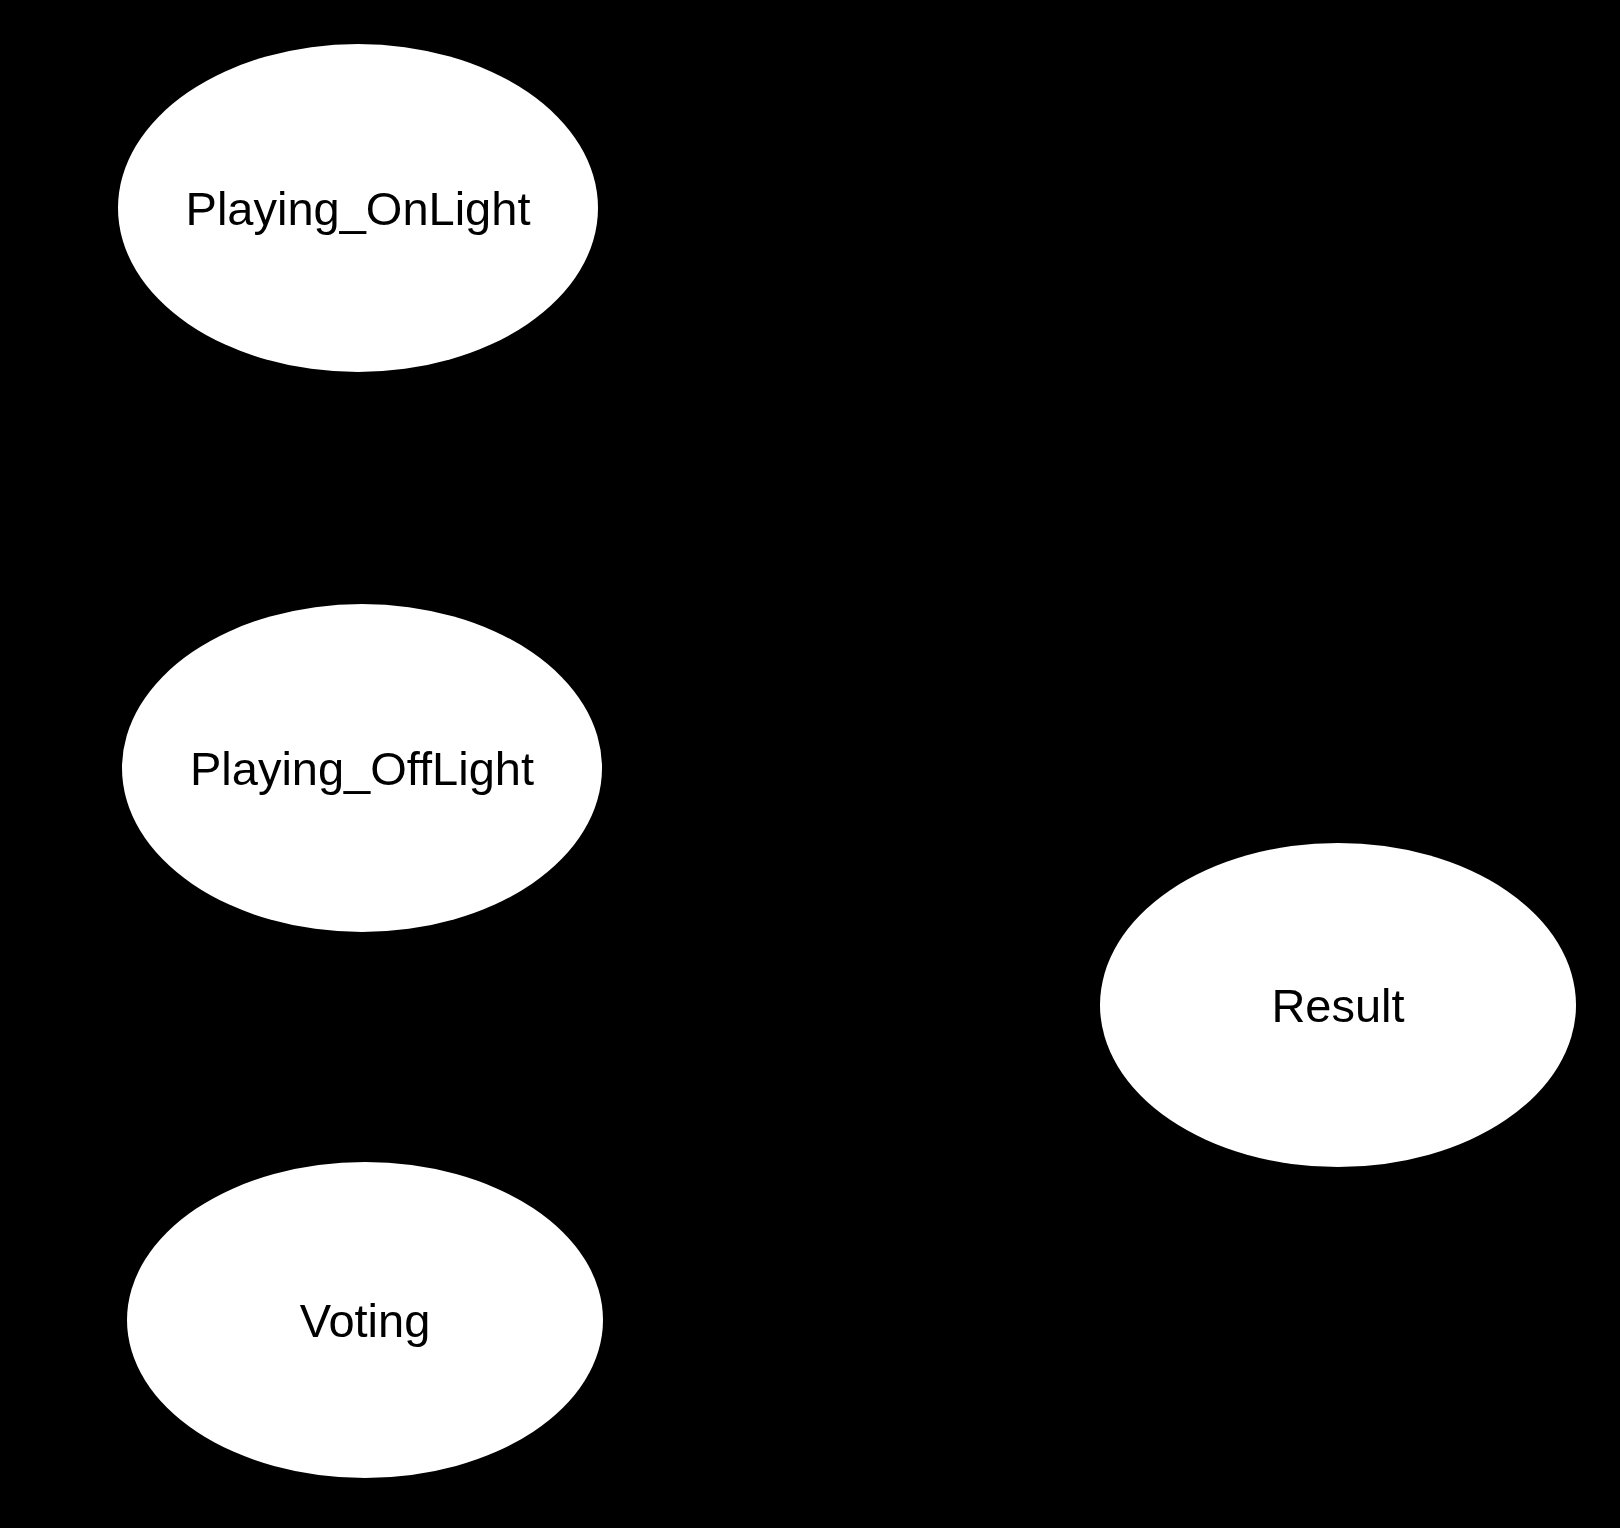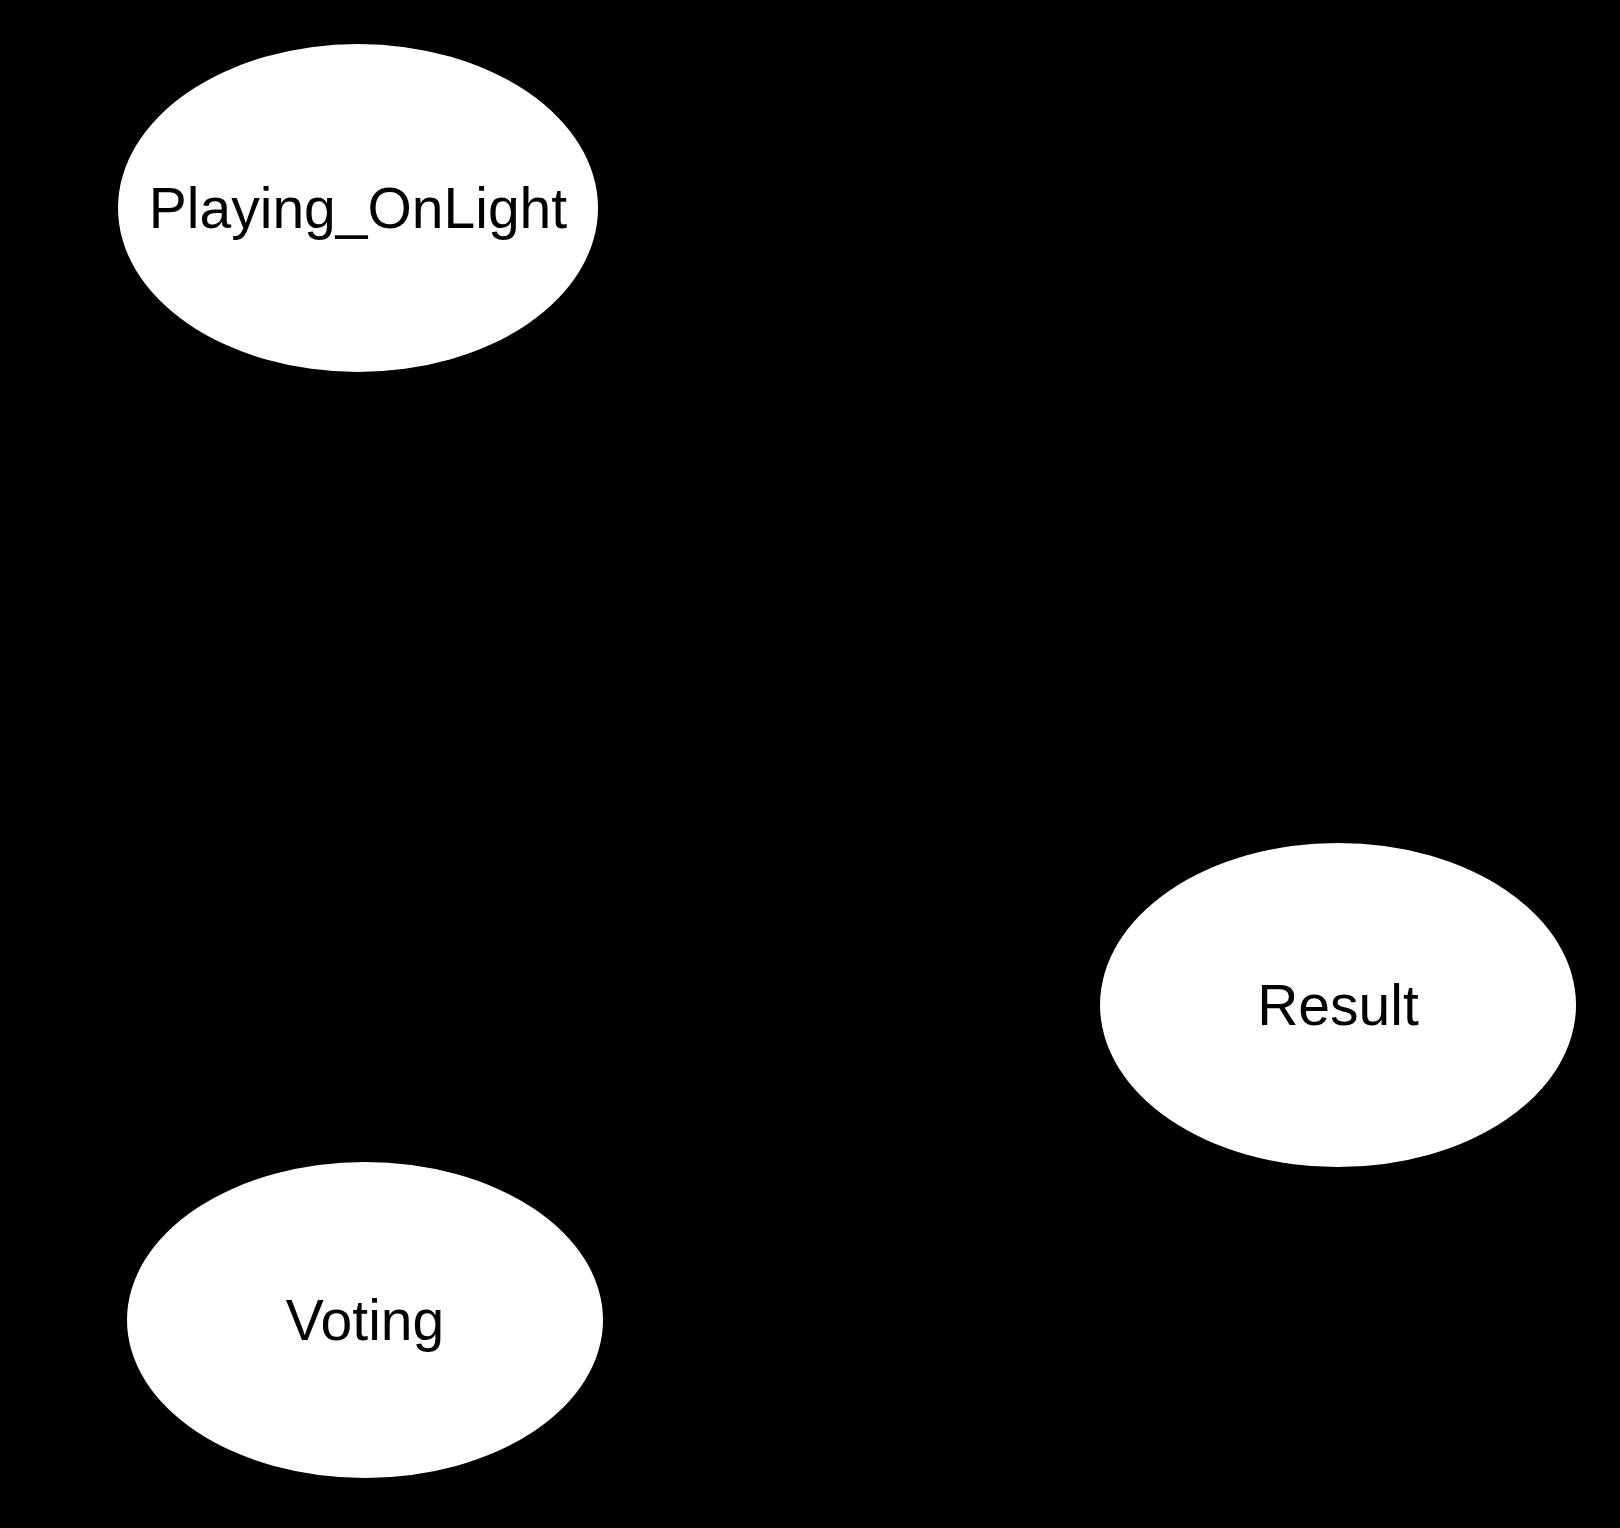--- a/index.html
+++ b/index.html
@@ -19,39 +19,42 @@
     position: absolute;
     background: #ffffff;
     border-radius: 50%;
     display: flex;
     align-items: center;
     justify-content: center;
     text-align: center;
   }
   .node-label {
     color: #000000;
-    font-size: 57px;
+    font-size: 47px;
     line-height: 1;
     white-space: nowrap;
   }
   
   .node--playing-onlight  { left: 118px;  top: 44px;   width: 480px; height: 328px; }
   .node--playing-offlight { left: 122px;  top: 604px;  width: 480px; height: 328px; }
   .node--voting           { left: 127px;  top: 1162px; width: 476px; height: 316px; }
   .node--result           { left: 1100px; top: 843px;  width: 476px; height: 324px; }
 </style>
 </head>
 <body>
 
 <div class="canvas">
 
   <div class="node node--playing-onlight">
     <span class="node-label">Playing_OnLight</span>
   </div>
 
+  <div class="node node--playing-offlight">
+    <span class="node-label">Playing_OffLight</span>
+  </div>
 
   <div class="node node--result">
     <span class="node-label">Result</span>
   </div>
 
   <div class="node node--voting">
     <span class="node-label">Voting</span>
   </div>
 
 </div>

